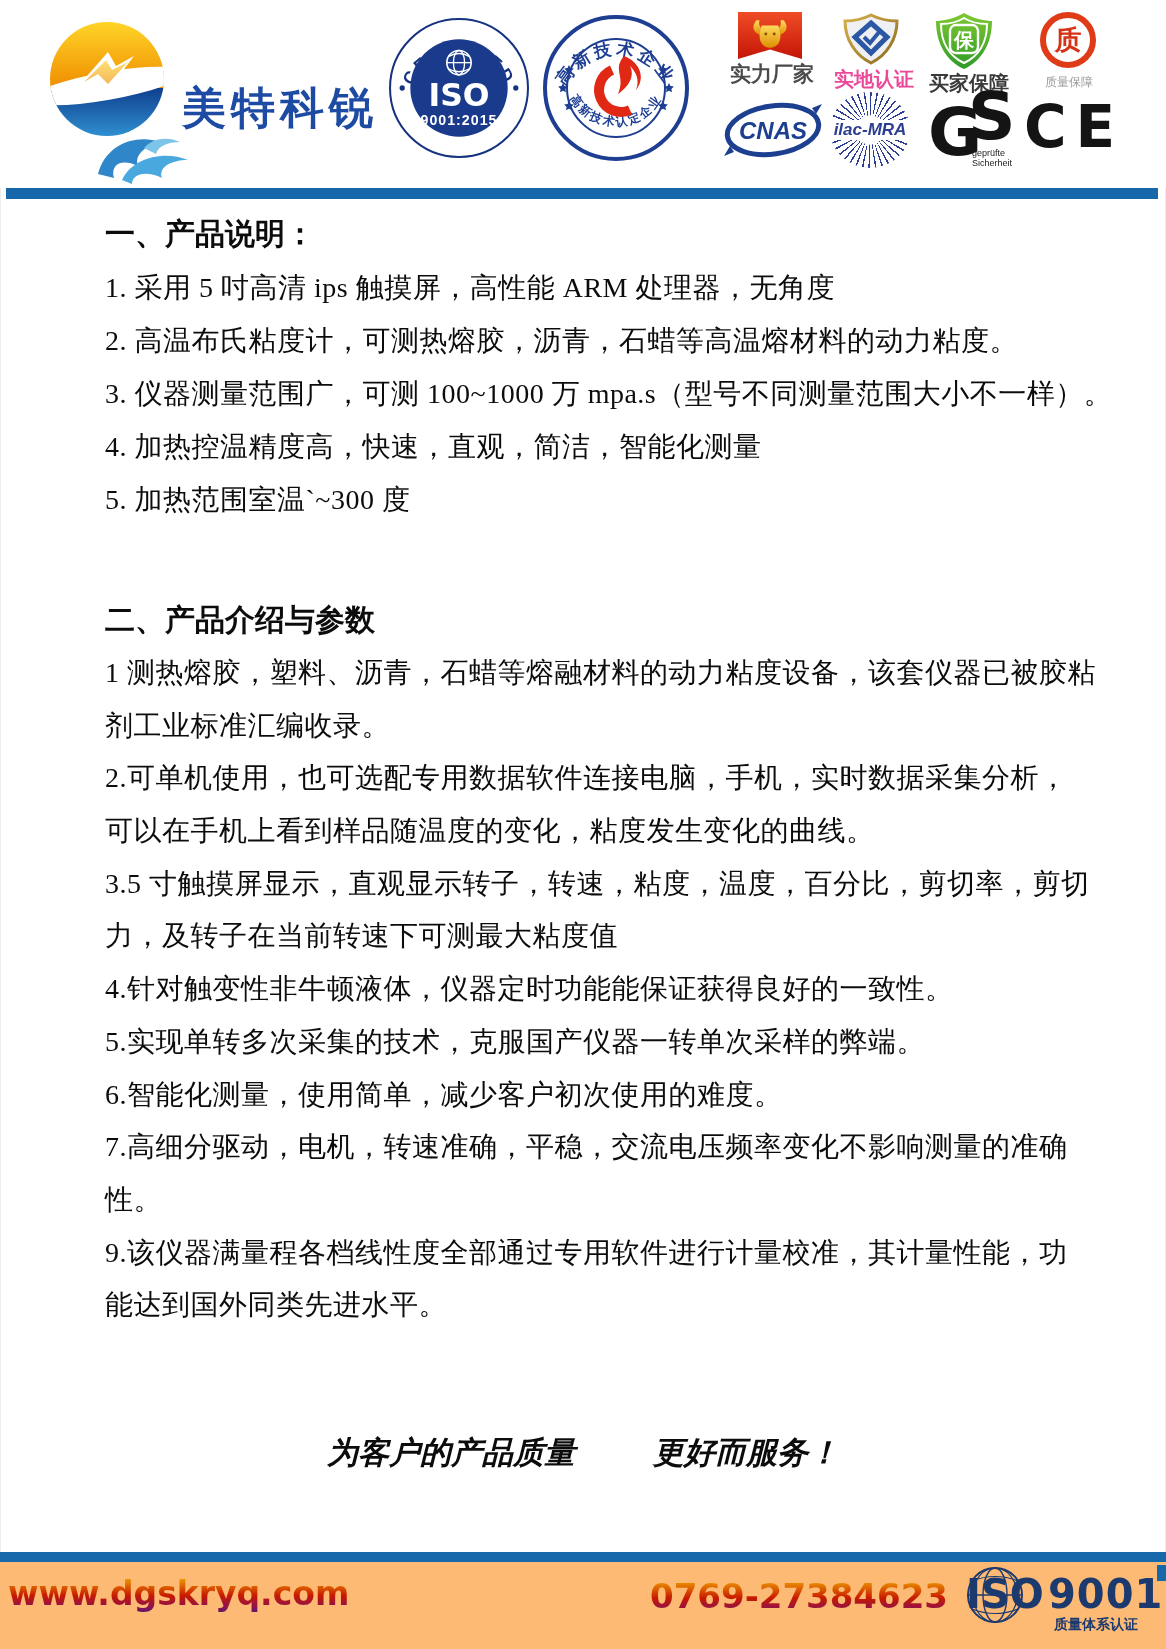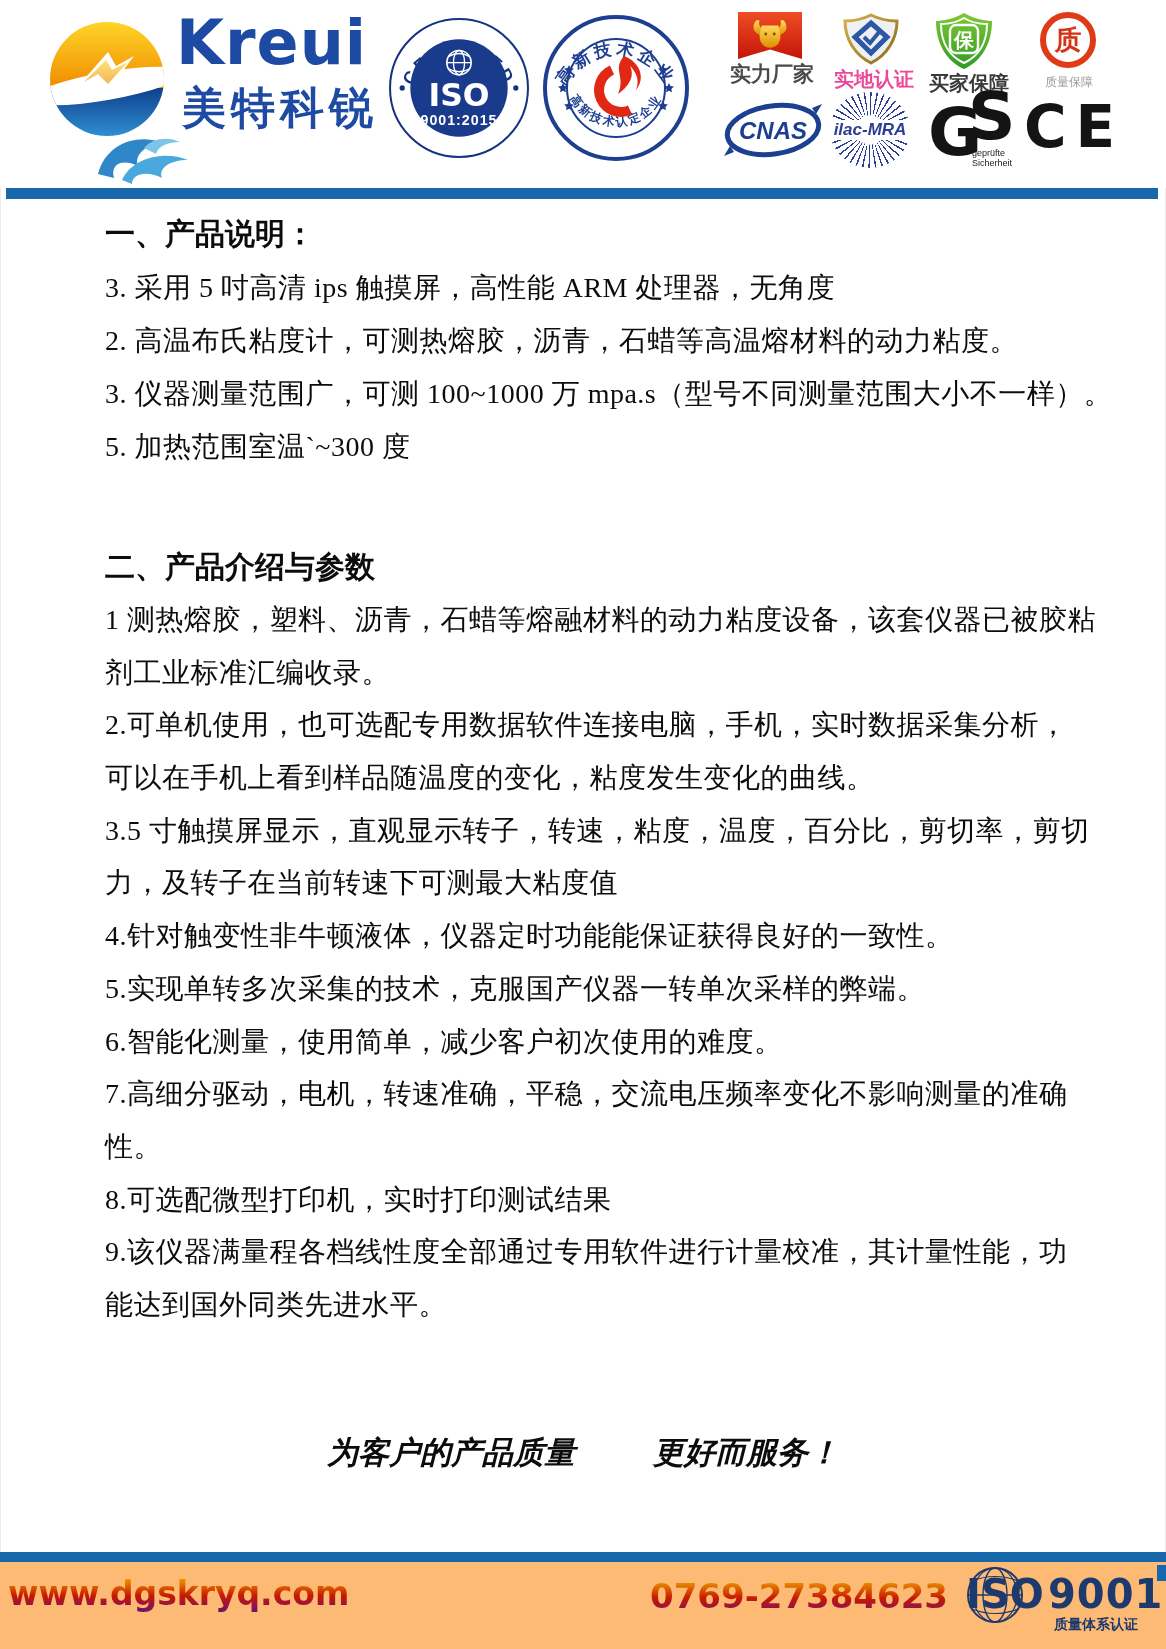--- a/index.html
+++ b/index.html
@@ -105,21 +105,20 @@
       </defs>
       <g clip-path="url(#cir)">
         <rect x="0" y="0" width="114" height="66" fill="url(#gold)"></rect>
         <rect x="0" y="66" width="114" height="48" fill="url(#blu)"></rect>
         <ellipse cx="57" cy="64" rx="78" ry="14" fill="#ffffff" transform="rotate(-10 57 64)"></ellipse>
         <path d="M30 62 L58 30 L66 44 L84 34 L60 66 L50 52 Z" fill="#ffffff"></path>
         <path d="M34 60 L56 38 L62 48 L78 40 L58 62 L48 52 Z" fill="url(#gold)" opacity="0.65"></path>
       </g>
     </svg>
 
-    <div class="brand-en">Kreui</div>
     <div class="brand-cn">美特科锐</div>
 
     <svg class="wave" viewBox="0 0 120 58">
       <path d="M10 48 C18 18 48 8 72 16 C56 20 46 30 50 40 C34 32 22 38 26 52 Z" fill="#2f86c8"></path>
       <path d="M34 54 C44 32 76 24 100 34 C82 34 70 42 74 52 C58 44 44 48 44 58 Z" fill="#49a8dd"></path>
       <path d="M56 22 C64 12 80 10 92 16 C80 16 70 20 68 28 Z" fill="#7cc4e8"></path>
     </svg>
 
     <svg class="badge" style="left:388px;top:17px" width="142" height="142" viewBox="0 0 140 140">
       <defs>
@@ -240,40 +239,40 @@
     <div class="badge-label lbl-quality">质量保障</div>
     <div class="ce">CE</div>
   </div>
 
   <div class="divider"></div>
 
   <div class="content">
 
     <div class="sec1">
       <div class="sec-title">一、产品说明：</div>
-      <div class="line">3. 采用 5 吋高清 ips 触摸屏，高性能 ARM 处理器，无角度</div>
+      <div class="line">1. 采用 5 吋高清 ips 触摸屏，高性能 ARM 处理器，无角度</div>
       <div class="line">2. 高温布氏粘度计，可测热熔胶，沥青，石蜡等高温熔材料的动力粘度。</div>
       <div class="line">3. 仪器测量范围广，可测 100~1000 万 mpa.s（型号不同测量范围大小不一样）。</div>
+      <div class="line">4. 加热控温精度高，快速，直观，简洁，智能化测量</div>
       <div class="line">5. 加热范围室温`~300 度</div>
     </div>
 
     <div class="sec2">
       <div class="sec-title">二、产品介绍与参数</div>
       <div class="line">1 测热熔胶，塑料、沥青，石蜡等熔融材料的动力粘度设备，该套仪器已被胶粘</div>
       <div class="line">剂工业标准汇编收录。</div>
       <div class="line">2.可单机使用，也可选配专用数据软件连接电脑，手机，实时数据采集分析，</div>
       <div class="line">可以在手机上看到样品随温度的变化，粘度发生变化的曲线。</div>
       <div class="line">3.5 寸触摸屏显示，直观显示转子，转速，粘度，温度，百分比，剪切率，剪切</div>
       <div class="line">力，及转子在当前转速下可测最大粘度值</div>
       <div class="line">4.针对触变性非牛顿液体，仪器定时功能能保证获得良好的一致性。</div>
       <div class="line">5.实现单转多次采集的技术，克服国产仪器一转单次采样的弊端。</div>
       <div class="line">6.智能化测量，使用简单，减少客户初次使用的难度。</div>
       <div class="line">7.高细分驱动，电机，转速准确，平稳，交流电压频率变化不影响测量的准确</div>
       <div class="line">性。</div>
-      <div class="line">8.可选配微型打印机，实时打印测试结果</div>
       <div class="line">9.该仪器满量程各档线性度全部通过专用软件进行计量校准，其计量性能，功</div>
       <div class="line">能达到国外同类先进水平。</div>
     </div>
   </div>
 
   <div class="slogan">
     <span>为客户的产品质量</span>
     <span>更好而服务！</span>
   </div>
 

